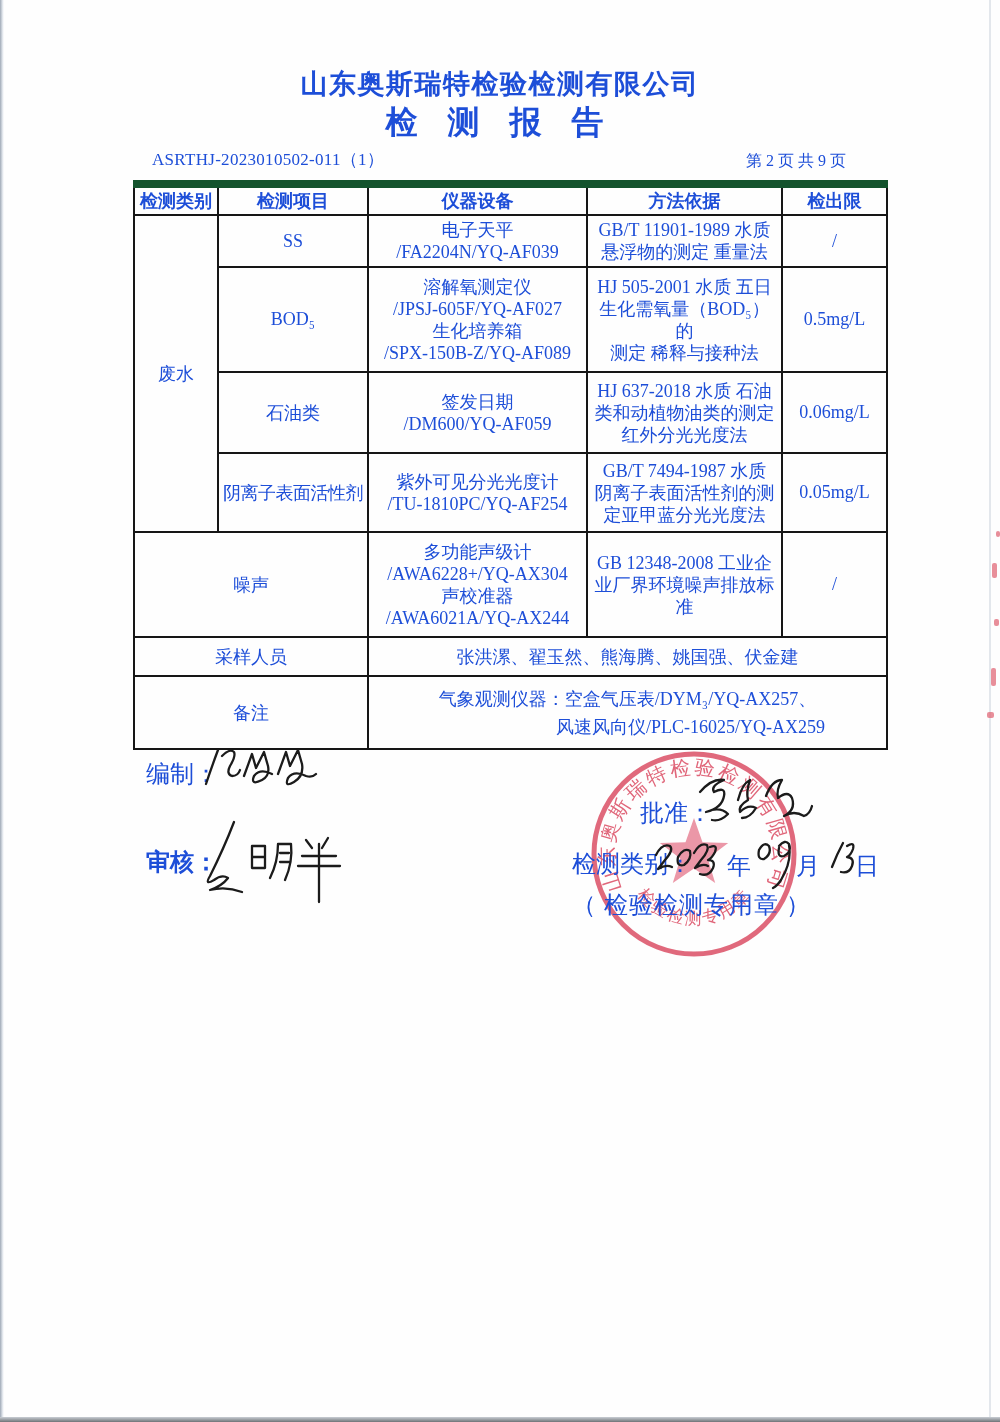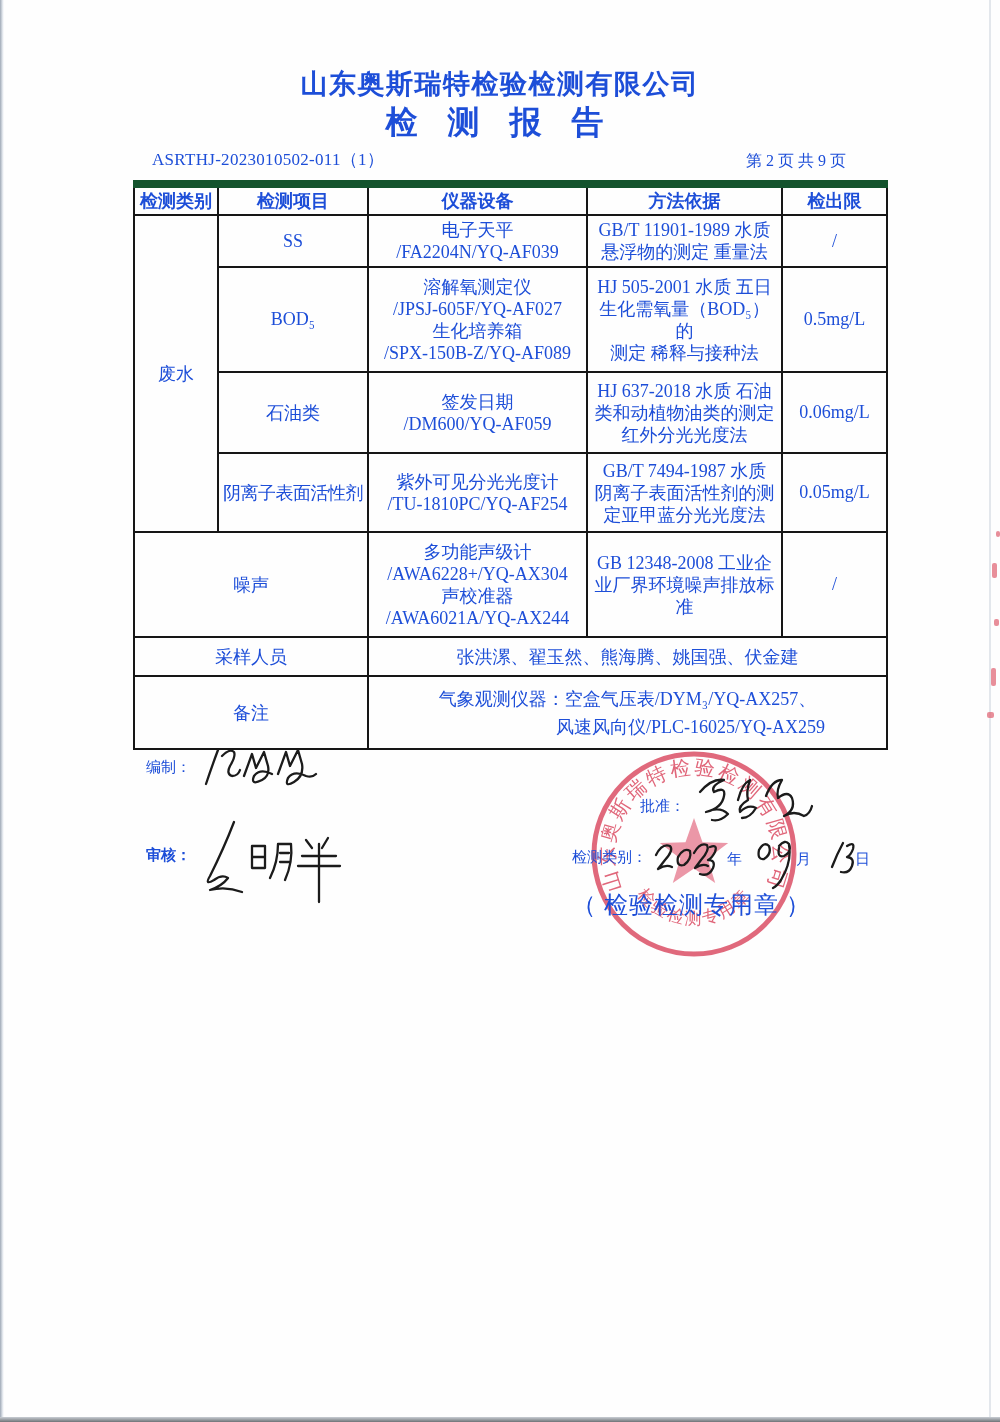--- a/index.html
+++ b/index.html
@@ -34,21 +34,21 @@
   table.report tr.r-bod   { height:105px; }
   table.report tr.r-oil   { height:81px; }
   table.report tr.r-anion { height:79px; }
   table.report tr.r-noise { height:105px; }
   table.report tr.r-sampler { height:39px; }
   table.report tr.r-remark  { height:73px; }
   .pre  { white-space:pre-line; line-height:22px; }
   .prewrap { white-space:pre-wrap; text-align:left; line-height:28px; }
   .tight { letter-spacing:-.5px;margin-top:21px; }
 
-  .sign-label { position:absolute; font-size:15px; }
+  .sign-label { position:absolute; font-size:24px; }
   .hand { position:absolute; }
   .hand path { stroke:#1b1b1b; stroke-width:2.3; fill:none;
                stroke-linecap:round; stroke-linejoin:round; }
   .stamp { position:absolute; left:588px; top:748px; mix-blend-mode:multiply; opacity:.92; }
 
   .caption { position:absolute; font-size:24px; letter-spacing:1px;text-align:right; }
 </style>
 </head>
 <body>
 

